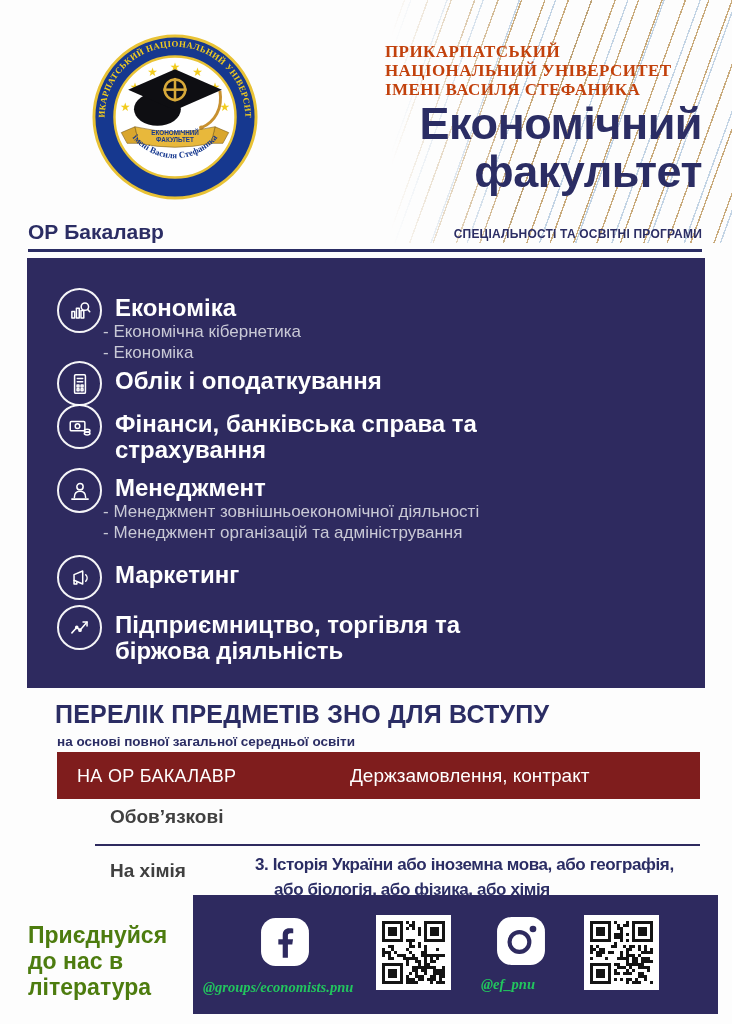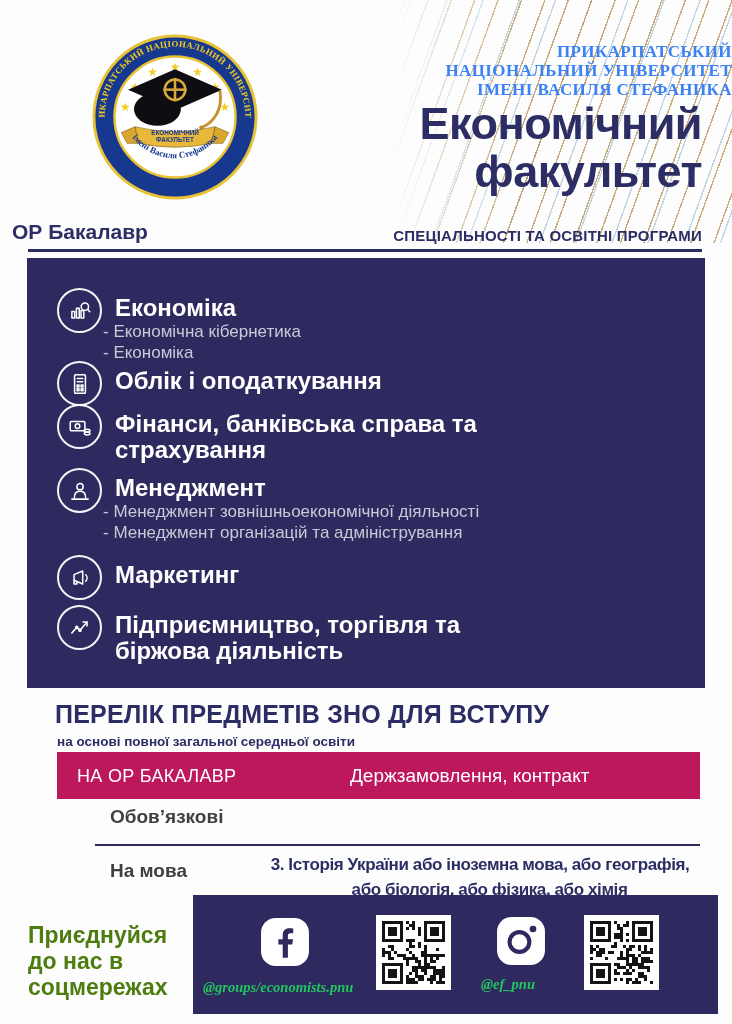--- a/index.html
+++ b/index.html
@@ -7,53 +7,53 @@
         font-family:"Liberation Sans",sans-serif;}
 
   
   .hatch{position:absolute;left:392px;top:0;width:340px;height:243px;z-index:0;
     background:
       repeating-linear-gradient(110deg,transparent 0 11px,rgba(188,150,92,.8) 11px 12.4px,transparent 12.4px 22px),
       repeating-linear-gradient(110deg,transparent 0 17px,rgba(147,178,208,.55) 17px 18.4px,transparent 18.4px 34px);
     -webkit-mask-image:linear-gradient(to right,transparent 0,#000 38%);
     mask-image:linear-gradient(to right,transparent 0,#000 38%);}
   .logo{position:absolute;left:92px;top:34px;width:166px;height:166px;z-index:2;}
-  .uni{position:absolute;left:385px;top:42px;width:347px;z-index:2;text-align:right;
+  .uni{position:absolute;left:385px;top:42px;width:347px;z-index:2;text-align:left;
        font-family:"Liberation Serif",serif;font-weight:700;font-size:17px;line-height:19px;
-       color:#3b82f6;letter-spacing:.4px;}
+       color:#c2410c;letter-spacing:.4px;}
   .fac{position:absolute;left:300px;top:100px;width:402px;z-index:2;text-align:right;
        font-weight:700;font-size:45px;line-height:48px;color:#2b2d64;letter-spacing:-.5px;}
 
   
-  .degree{position:absolute;left:12px;top:220px;font-size:21px;font-weight:700;color:#2b2d64;z-index:2;}
-  .section-label{position:absolute;right:30px;top:227px;font-size:15px;font-weight:700;
+  .degree{position:absolute;left:28px;top:220px;font-size:21px;font-weight:700;color:#2b2d64;z-index:2;}
+  .section-label{position:absolute;right:30px;top:227px;font-size:12px;font-weight:700;
                  color:#2b2d64;letter-spacing:.2px;z-index:2;}
   .rule{position:absolute;left:28px;top:249px;width:674px;height:3px;background:#2b2d64;z-index:2;}
 
   
   .panel{position:absolute;left:27px;top:258px;width:678px;height:430px;background:#2e2a5f;z-index:1;}
   .spec{position:absolute;left:30px;display:flex;gap:13px;}
   .spec-icon{flex:0 0 45px;width:45px;height:45px;border:2px solid rgba(255,255,255,.95);
              border-radius:50%;box-sizing:border-box;display:flex;align-items:center;justify-content:center;}
   .spec-icon svg{width:26px;height:26px;stroke:#fff;fill:none;stroke-width:1.4;
                  stroke-linecap:round;stroke-linejoin:round;}
   .spec-text{width:445px;padding-top:7px;}
   .spec-title{font-size:24px;line-height:26px;font-weight:700;color:#ffffff;}
   .spec-sub{font-size:17px;line-height:18.5px;color:#c9c9d6;margin-left:-12px;margin-top:2px;}
 
   
   .zno-title{position:absolute;left:55px;top:700px;font-size:25px;font-weight:700;color:#2b2d64;letter-spacing:.2px;}
   .zno-sub{position:absolute;left:57px;top:734px;font-size:13.5px;font-weight:700;color:#2b2d64;}
-  .zno-bar{position:absolute;left:57px;top:752px;width:643px;height:47px;background:#be185d;color:#fff;}
+  .zno-bar{position:absolute;left:57px;top:752px;width:643px;height:47px;background:#7f1d1d;color:#fff;}
   .zno-bar .bar-left{position:absolute;left:20px;top:14px;font-size:18px;letter-spacing:.3px;}
   .zno-bar .bar-right{position:absolute;left:293px;top:13px;font-size:19px;}
   .row-label{position:absolute;left:110px;font-size:19px;font-weight:700;color:#404040;}
   .row-items{position:absolute;left:255px;width:450px;font-size:17px;line-height:25px;
              font-weight:700;color:#2b2d64;letter-spacing:-.4px;}
-  .row-items .wrapitem{text-indent:-19px;padding-left:19px;text-align:center;}
+  .row-items .wrapitem{text-indent:-19px;padding-left:19px;}
   .tbl-divider{position:absolute;left:95px;top:844px;width:605px;height:2px;background:#2e2a5f;}
 
   
   .social-heading{position:absolute;left:28px;top:922px;font-size:23px;line-height:26px;
                   font-weight:700;color:#4d7c0f;z-index:2;}
   .social-panel{position:absolute;left:193px;top:895px;width:525px;height:119px;background:#2e2a5f;}
   .soc-item{position:absolute;}
   .handle{position:absolute;color:#22c55e;font-family:Liberation Serif, serif;font-style:italic;
           font-weight:700;font-size:14.5px;text-align:left;}
   .qr{position:absolute;width:75px;height:75px;background:#fff;box-sizing:border-box;padding:6px;}
@@ -223,29 +223,29 @@
 
   <div class="zno-bar">
     <div class="bar-left">НА ОР БАКАЛАВР</div>
     <div class="bar-right">Держзамовлення, контракт</div>
   </div>
 
   <div class="row-label" style="top:806px">Обов’язкові</div>
 
   <div class="tbl-divider"></div>
 
-  <div class="row-label" style="top:860px">На мова</div>
+  <div class="row-label" style="top:860px">На хімія</div>
   <div class="row-items" style="top:852px">
     <div class="wrapitem">3. Історія України або іноземна мова, або географія, або біологія, або фізика, або хімія</div>
   </div>
 
   <div class="social-heading">
     <div>Приєднуйся</div>
     <div>до нас в</div>
-    <div>соцмережах</div>
+    <div>література</div>
   </div>
 
   <div class="social-panel">
 
     <div class="soc-item" style="left:67px;top:22px;width:50px;height:50px">
       <svg viewBox="0 0 48 48" width="50" height="50">
         <rect x="1" y="1" width="46" height="46" rx="14" fill="#ffffff"></rect>
         <path fill="#2e2a5f" d="M26.8,39 V26.3 h4.2 l0.7,-5 h-4.9 v-3.2 c0,-1.5 0.5,-2.5 2.5,-2.5 h2.6 V11.1 c-0.5,-0.1 -2,-0.2 -3.8,-0.2 c-3.8,0 -6.3,2.3 -6.3,6.5 v3.9 h-4.2 v5 h4.2 V39 Z"></path>
       </svg>
     </div>

